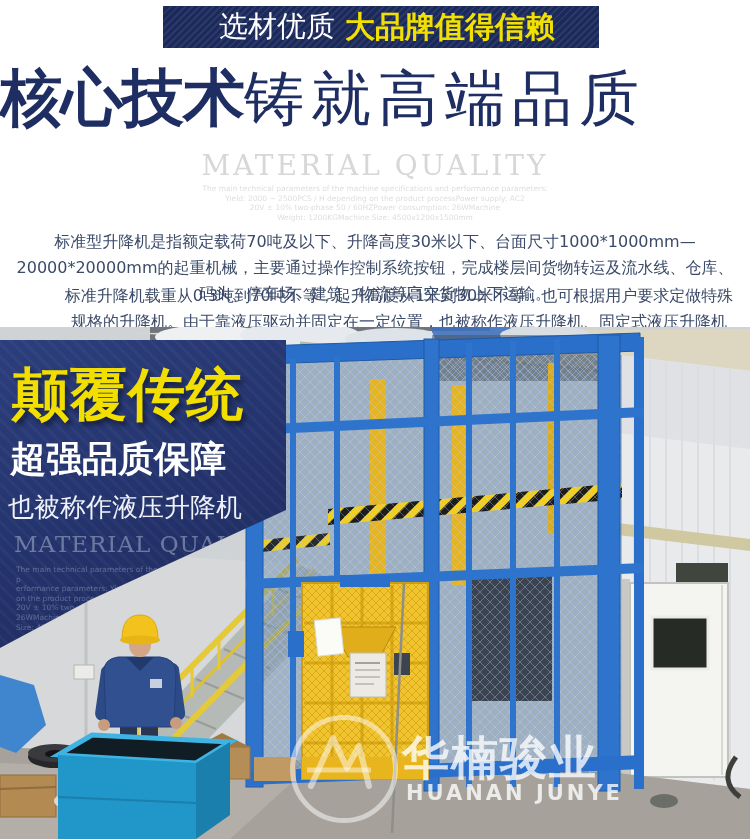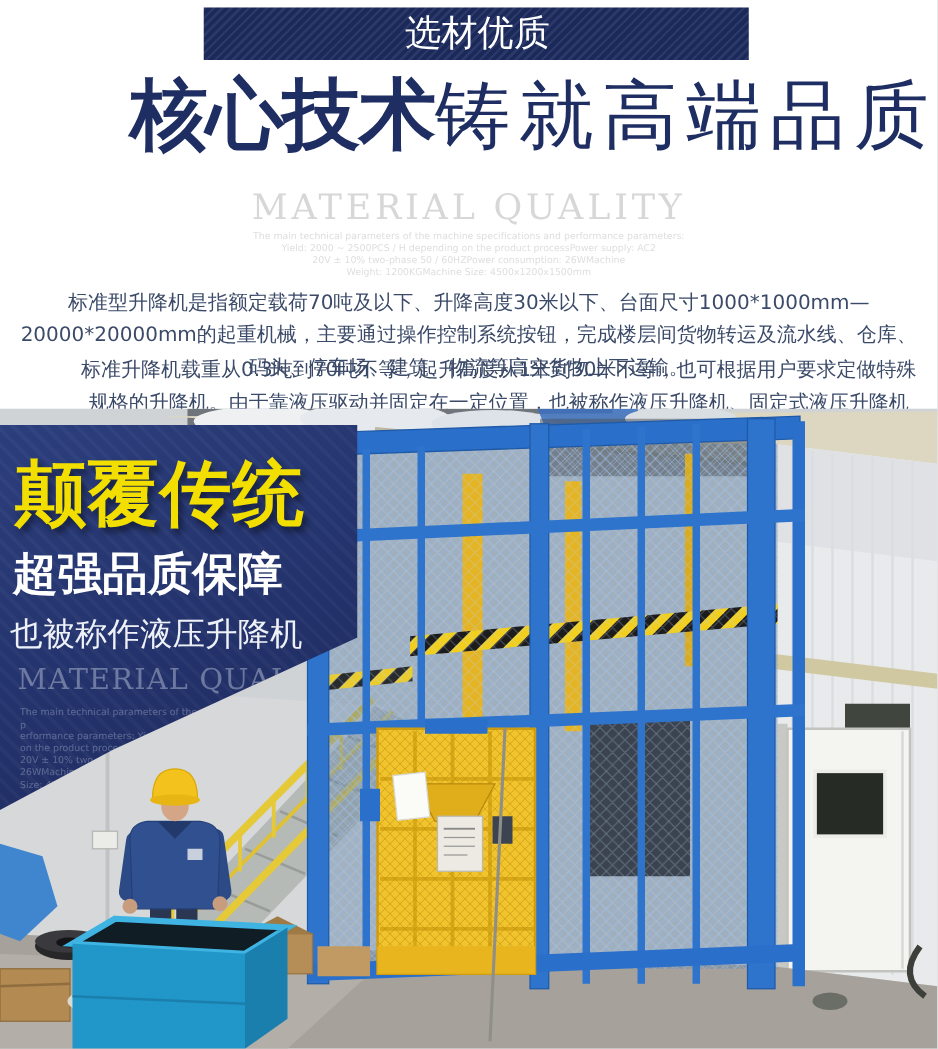--- a/index.html
+++ b/index.html
@@ -11,22 +11,22 @@
   .banner{
     position:absolute;top:6px;left:163px;width:424px;height:42px;
     background:#1d2d60;
     background-image:repeating-linear-gradient(135deg,rgba(255,255,255,.06) 0 2px,rgba(0,0,0,.08) 2px 5px);
     display:flex;align-items:center;justify-content:center;white-space:nowrap;padding-left:12px;
   }
   .banner .w{color:#ffffff;font-size:29px;font-weight:500;margin-right:10px;}
   .banner .y{color:#f2e003;font-size:30px;font-weight:bold;}
   
   .headline{
-    position:absolute;top:60px;left:0;width:750px;text-align:right;
-    color:#1e2e63;white-space:nowrap;line-height:64px;
+    position:absolute;top:60px;left:0;width:750px;text-align:left;
+    color:#1e2e63;white-space:nowrap;line-height:76px;
   }
   .headline .strong{font-size:62px;font-weight:bold;letter-spacing:-1px;}
   .headline .rest{font-size:60px;font-weight:500;letter-spacing:7px;}
   
   .mat{position:absolute;top:149px;left:0;width:750px;text-align:center;}
   .mat-title{
     font-family:"DejaVu Serif","Liberation Serif",serif;
     font-size:28px;color:#d7d7d7;letter-spacing:3px;
   }
   .mat-lines{margin-top:2px;font-size:7.5px;line-height:9.5px;color:#dedede;}
@@ -78,20 +78,21 @@
   .brand-en{
     position:absolute;left:406px;top:74px;font-size:21px;font-weight:bold;
     color:rgba(255,255,255,.78);letter-spacing:3px;white-space:nowrap;
   }
 </style>
 </head>
 <body>
 
 <div class="banner">
   <span class="w">选材优质</span>
+  <span class="y">大品牌值得信赖</span>
 </div>
 
 <div class="headline">
   <span class="strong">核心技术</span><span class="rest">铸就高端品质</span>
 </div>
 
 <div class="mat">
   <div class="mat-title">MATERIAL QUALITY</div>
   <div class="mat-lines">
     <div>The main technical parameters of the machine specifications and performance parameters:</div>
@@ -286,13 +287,23 @@
     <div class="ov-ml">
       <div>The main technical parameters of the machine specifications and p</div>
       <div>erformance parameters: Yield: 2000 ~ 2500PCS / H depending</div>
       <div>on the product processPower supply: AC2</div>
       <div>20V ± 10% two-phase 50 / 60HZPower consumption:</div>
       <div>26WMachineWeight: 1200KGMachine</div>
       <div>Size: 4500x1200x1500mm</div>
     </div>
   </div>
 
+  <div class="brand">
+    <div class="brand-circle">
+      <svg width="88" height="88" viewBox="0 0 88 88">
+        <path d="M16 66 L38 18 L52 48 L64 26 L74 66" fill="none" stroke="rgba(255,255,255,0.5)" stroke-width="6" stroke-linecap="round" stroke-linejoin="round"></path>
+        <line x1="12" y1="50" x2="76" y2="50" stroke="rgba(255,255,255,0.45)" stroke-width="5"></line>
+      </svg>
+    </div>
+    <div class="brand-cn">华楠骏业</div>
+    <div class="brand-en">HUANAN JUNYE</div>
+  </div>
 </div>
 
 </body></html>

